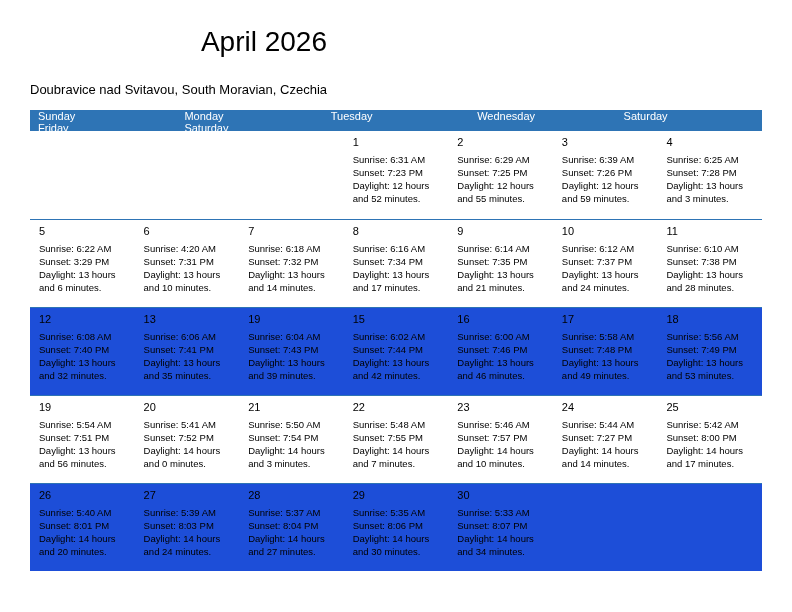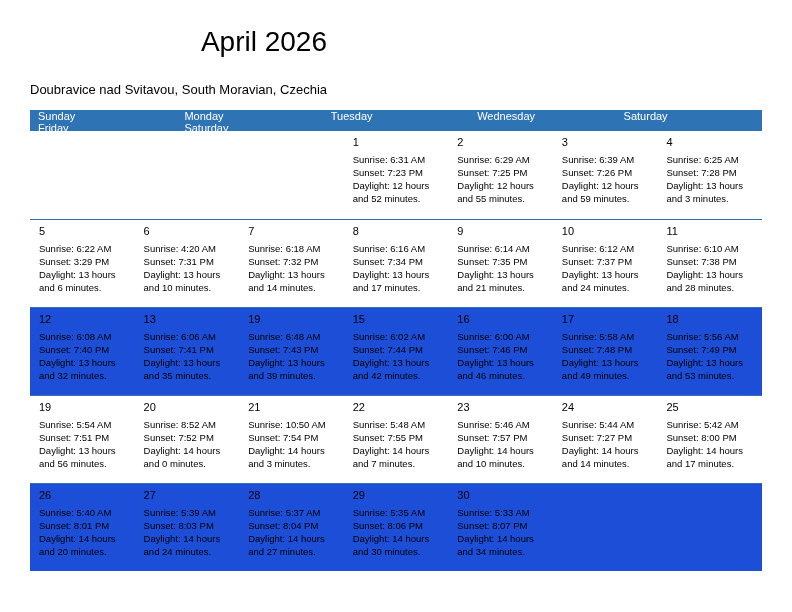--- a/index.html
+++ b/index.html
@@ -162,21 +162,21 @@
           </div>
           <div class="day-cell">
             <div class="day-number">13</div>
             <div class="cell-line">Sunrise: 6:06 AM</div>
             <div class="cell-line">Sunset: 7:41 PM</div>
             <div class="cell-line">Daylight: 13 hours</div>
             <div class="cell-line">and 35 minutes.</div>
           </div>
           <div class="day-cell">
             <div class="day-number">19</div>
-            <div class="cell-line">Sunrise: 6:48 AM</div>
+            <div class="cell-line">Sunrise: 6:04 AM</div>
             <div class="cell-line">Sunset: 7:43 PM</div>
             <div class="cell-line">Daylight: 13 hours</div>
             <div class="cell-line">and 39 minutes.</div>
           </div>
           <div class="day-cell">
             <div class="day-number">15</div>
             <div class="cell-line">Sunrise: 6:02 AM</div>
             <div class="cell-line">Sunset: 7:44 PM</div>
             <div class="cell-line">Daylight: 13 hours</div>
             <div class="cell-line">and 42 minutes.</div>
@@ -206,28 +206,28 @@
         <div class="week">
           <div class="day-cell">
             <div class="day-number">19</div>
             <div class="cell-line">Sunrise: 5:54 AM</div>
             <div class="cell-line">Sunset: 7:51 PM</div>
             <div class="cell-line">Daylight: 13 hours</div>
             <div class="cell-line">and 56 minutes.</div>
           </div>
           <div class="day-cell">
             <div class="day-number">20</div>
-            <div class="cell-line">Sunrise: 8:52 AM</div>
+            <div class="cell-line">Sunrise: 5:41 AM</div>
             <div class="cell-line">Sunset: 7:52 PM</div>
             <div class="cell-line">Daylight: 14 hours</div>
             <div class="cell-line">and 0 minutes.</div>
           </div>
           <div class="day-cell">
             <div class="day-number">21</div>
-            <div class="cell-line">Sunrise: 10:50 AM</div>
+            <div class="cell-line">Sunrise: 5:50 AM</div>
             <div class="cell-line">Sunset: 7:54 PM</div>
             <div class="cell-line">Daylight: 14 hours</div>
             <div class="cell-line">and 3 minutes.</div>
           </div>
           <div class="day-cell">
             <div class="day-number">22</div>
             <div class="cell-line">Sunrise: 5:48 AM</div>
             <div class="cell-line">Sunset: 7:55 PM</div>
             <div class="cell-line">Daylight: 14 hours</div>
             <div class="cell-line">and 7 minutes.</div>

